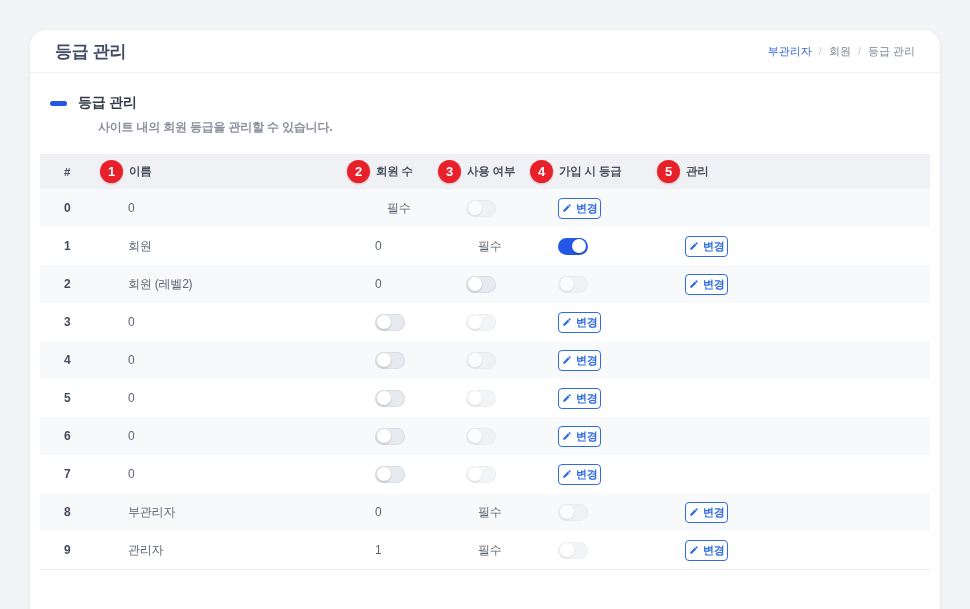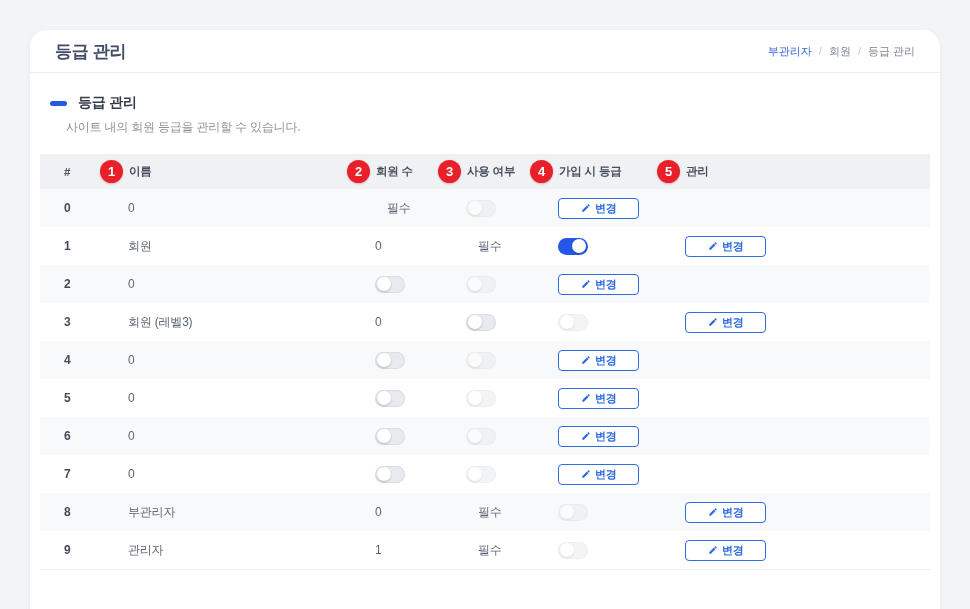--- a/index.html
+++ b/index.html
@@ -21,21 +21,21 @@
   }
   .page-title { font-size:17px; font-weight:bold; color:#414b66; letter-spacing:-0.3px; }
   .breadcrumb { display:flex; align-items:center; gap:7px; font-size:11px; color:#7d8694; }
   .breadcrumb .bc-link { color:var(--link, #3566d6); text-decoration:none; cursor:pointer; }
   .breadcrumb .sep { color:#c4cad2; }
   
   .card-body { padding:21px 10px 0; }
   .section-head { display:flex; align-items:center; gap:11px; margin:0 0 7px 10px; }
   .dash { width:17px; height:5px; border-radius:3px; background:var(--accent, #2457e5); }
   .section-title { font-size:14px; font-weight:bold; color:#353c49; letter-spacing:-0.2px; }
-  .section-desc { margin:0 0 18px 26px; font-size:12px; color:#8b919c; letter-spacing:-0.2px; }
+  .section-desc { margin:0 0 18px 58px; font-size:12px; color:#8b919c; letter-spacing:-0.2px;font-weight:bold; }
   
   .table { width:890px; }
   .tr, .thead {
     display:grid;
     grid-template-columns:88px 247px 91px 92px 127px 1fr;
     align-items:center;
   }
   .thead {
     height:35px; background:#f0f1f4;
     font-size:11.5px; font-weight:bold; color:#464e5c; letter-spacing:-0.2px;
@@ -65,21 +65,21 @@
   .toggle .knob {
     position:absolute; top:1.5px; left:2px; width:14px; height:14px;
     border-radius:50%; background:#fff; box-shadow:0 1px 2px rgba(30,40,60,.25);
   }
   .toggle.on { background:var(--accent, #2457e5); box-shadow:none; }
   .toggle.on .knob { left:auto; right:2px; }
   .toggle.muted { opacity:.48; }
   
   .btn-edit {
     display:inline-flex; align-items:center; gap:4px;
-    height:21px; padding:0 22px;
+    height:21px; padding:0 3px;
     background:#fff; border:1px solid #2f6be2; border-radius:4px;
     color:#2f6be2; font-size:11px; font-weight:bold; letter-spacing:-0.3px;
     cursor:pointer; font-family:Liberation Sans, sans-serif;
   }
   .btn-edit svg { display:block; }
 </style>
 </head>
 <body>
 
 <div class="card">
@@ -166,20 +166,21 @@
       <button class="btn-edit">
         <svg width="10" height="10" viewBox="0 0 24 24" fill="currentColor">
                   <path d="M3 17.25V21h3.75L17.81 9.94l-3.75-3.75L3 17.25zM20.71 7.04a1 1 0 0 0 0-1.41l-2.34-2.34a1 1 0 0 0-1.41 0l-1.83 1.83 3.75 3.75 1.83-1.83z"></path>
                 </svg>
         <span>변경</span>
       </button>
     </div>
   </div>
           <div class="tr">
     <div class="td col-idx">2</div>
+    <div class="td">회원 (레벨2)</div>
     <div class="td">0</div>
     <div class="td">
 
       <div class="toggle">
                 <div class="knob"></div>
               </div>
     </div>
     <div class="td">
       <div class="toggle muted">
                 <div class="knob"></div>
@@ -189,21 +190,20 @@
       <button class="btn-edit">
         <svg width="10" height="10" viewBox="0 0 24 24" fill="currentColor">
                   <path d="M3 17.25V21h3.75L17.81 9.94l-3.75-3.75L3 17.25zM20.71 7.04a1 1 0 0 0 0-1.41l-2.34-2.34a1 1 0 0 0-1.41 0l-1.83 1.83 3.75 3.75 1.83-1.83z"></path>
                 </svg>
         <span>변경</span>
       </button>
     </div>
   </div>
           <div class="tr">
     <div class="td col-idx">3</div>
-    <div class="td">회원 (레벨3)</div>
     <div class="td">0</div>
     <div class="td">
 
       <div class="toggle">
                 <div class="knob"></div>
               </div>
     </div>
     <div class="td">
       <div class="toggle muted">
                 <div class="knob"></div>

